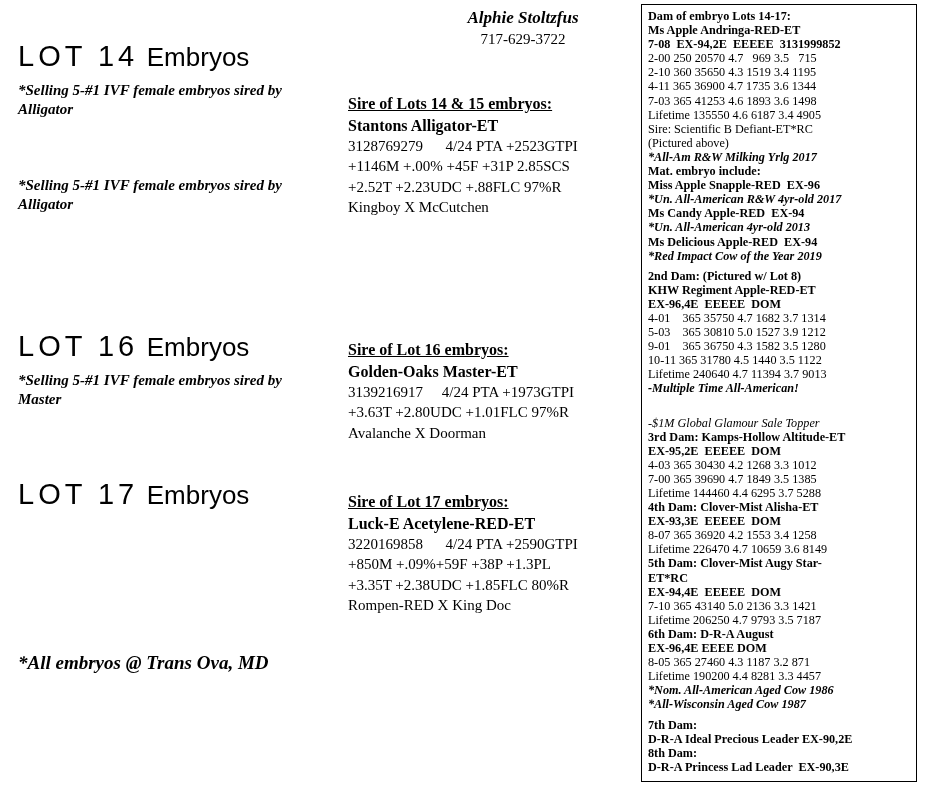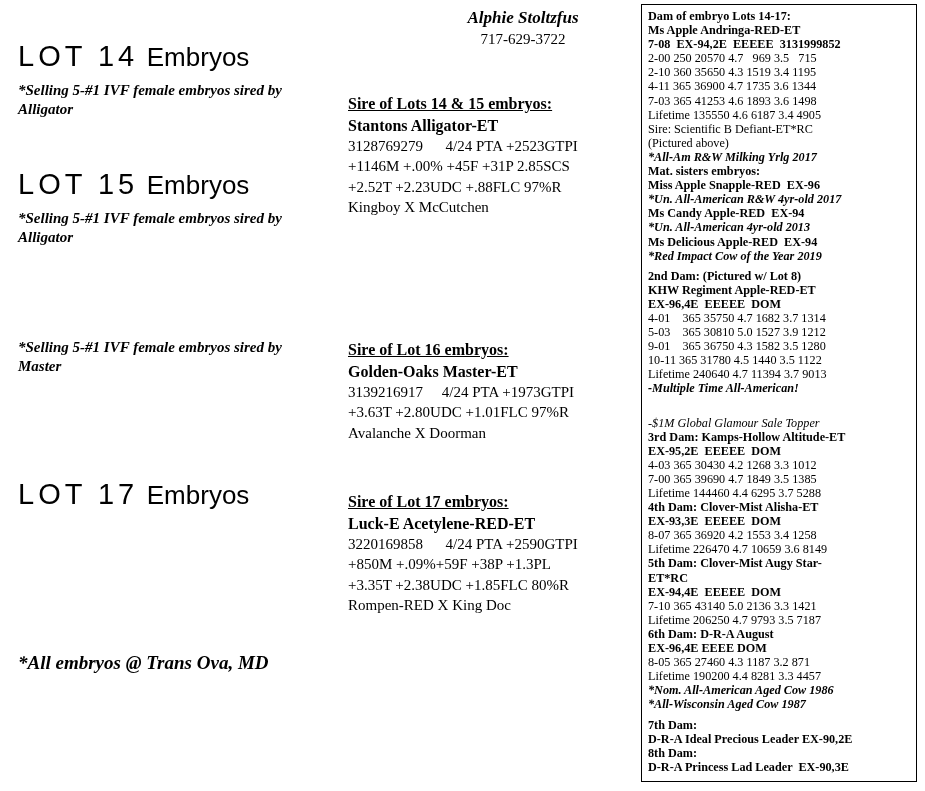--- a/index.html
+++ b/index.html
@@ -144,28 +144,28 @@
 
     <div class="lot-block" style="top:40px;">
       <div class="lot-title">
         <span class="num">LOT 14</span>
         <span class="word">Embryos</span>
       </div>
       <div class="lot-sub">*Selling 5-#1 IVF female embryos sired by Alligator</div>
     </div>
 
     <div class="lot-block" style="top:168px;">
+      <div class="lot-sub">*Selling 5-#1 IVF female embryos sired by Alligator</div>
+    </div>
+
+    <div class="lot-block" style="top:330px;">
       <div class="lot-title">
-        <span class="num">LOT 15</span>
+        <span class="num">LOT 16</span>
         <span class="word">Embryos</span>
       </div>
-      <div class="lot-sub">*Selling 5-#1 IVF female embryos sired by Alligator</div>
-    </div>
-
-    <div class="lot-block" style="top:330px;">
       <div class="lot-sub">*Selling 5-#1 IVF female embryos sired by Master</div>
     </div>
 
     <div class="lot-block" style="top:478px;">
       <div class="lot-title">
         <span class="num">LOT 17</span>
         <span class="word">Embryos</span>
       </div>
     </div>
 
@@ -204,21 +204,21 @@
       <div class="ped-line b">Ms Apple Andringa-RED-ET</div>
       <div class="ped-line b">7-08  EX-94,2E  EEEEE  3131999852</div>
       <div class="ped-line">2-00 250 20570 4.7   969 3.5   715</div>
       <div class="ped-line">2-10 360 35650 4.3 1519 3.4 1195</div>
       <div class="ped-line">4-11 365 36900 4.7 1735 3.6 1344</div>
       <div class="ped-line">7-03 365 41253 4.6 1893 3.6 1498</div>
       <div class="ped-line">Lifetime 135550 4.6 6187 3.4 4905</div>
       <div class="ped-line">Sire: Scientific B Defiant-ET*RC</div>
       <div class="ped-line">(Pictured above)</div>
       <div class="ped-line bi">*All-Am R&amp;W Milking Yrlg 2017</div>
-      <div class="ped-line b">Mat. sisters embryos:</div>
+      <div class="ped-line b">Mat. embryo include:</div>
       <div class="ped-line b">Miss Apple Snapple-RED  EX-96</div>
       <div class="ped-line bi">*Un. All-American R&amp;W 4yr-old 2017</div>
       <div class="ped-line b">Ms Candy Apple-RED  EX-94</div>
       <div class="ped-line bi">*Un. All-American 4yr-old 2013</div>
       <div class="ped-line b">Ms Delicious Apple-RED  EX-94</div>
       <div class="ped-line bi">*Red Impact Cow of the Year 2019</div>
       <div class="ped-line sp"></div>
       <div class="ped-line b">2nd Dam: (Pictured w/ Lot 8)</div>
       <div class="ped-line b">KHW Regiment Apple-RED-ET</div>
       <div class="ped-line b">EX-96,4E  EEEEE  DOM</div>

